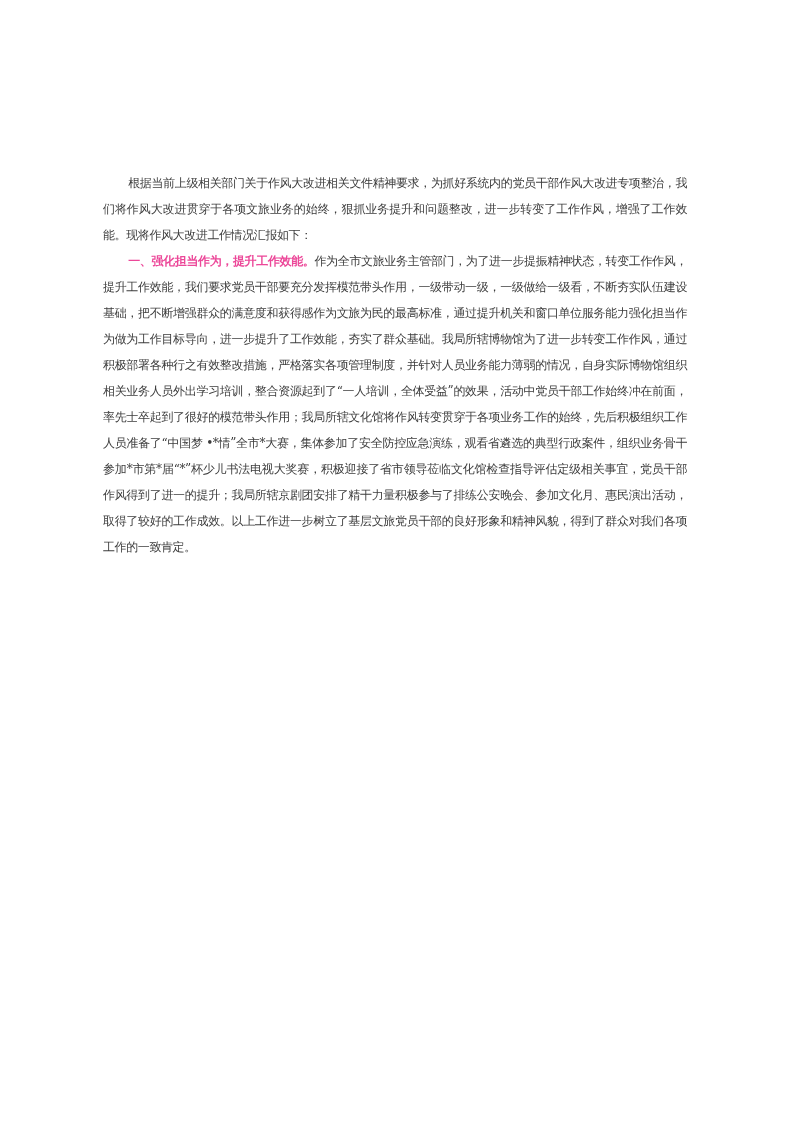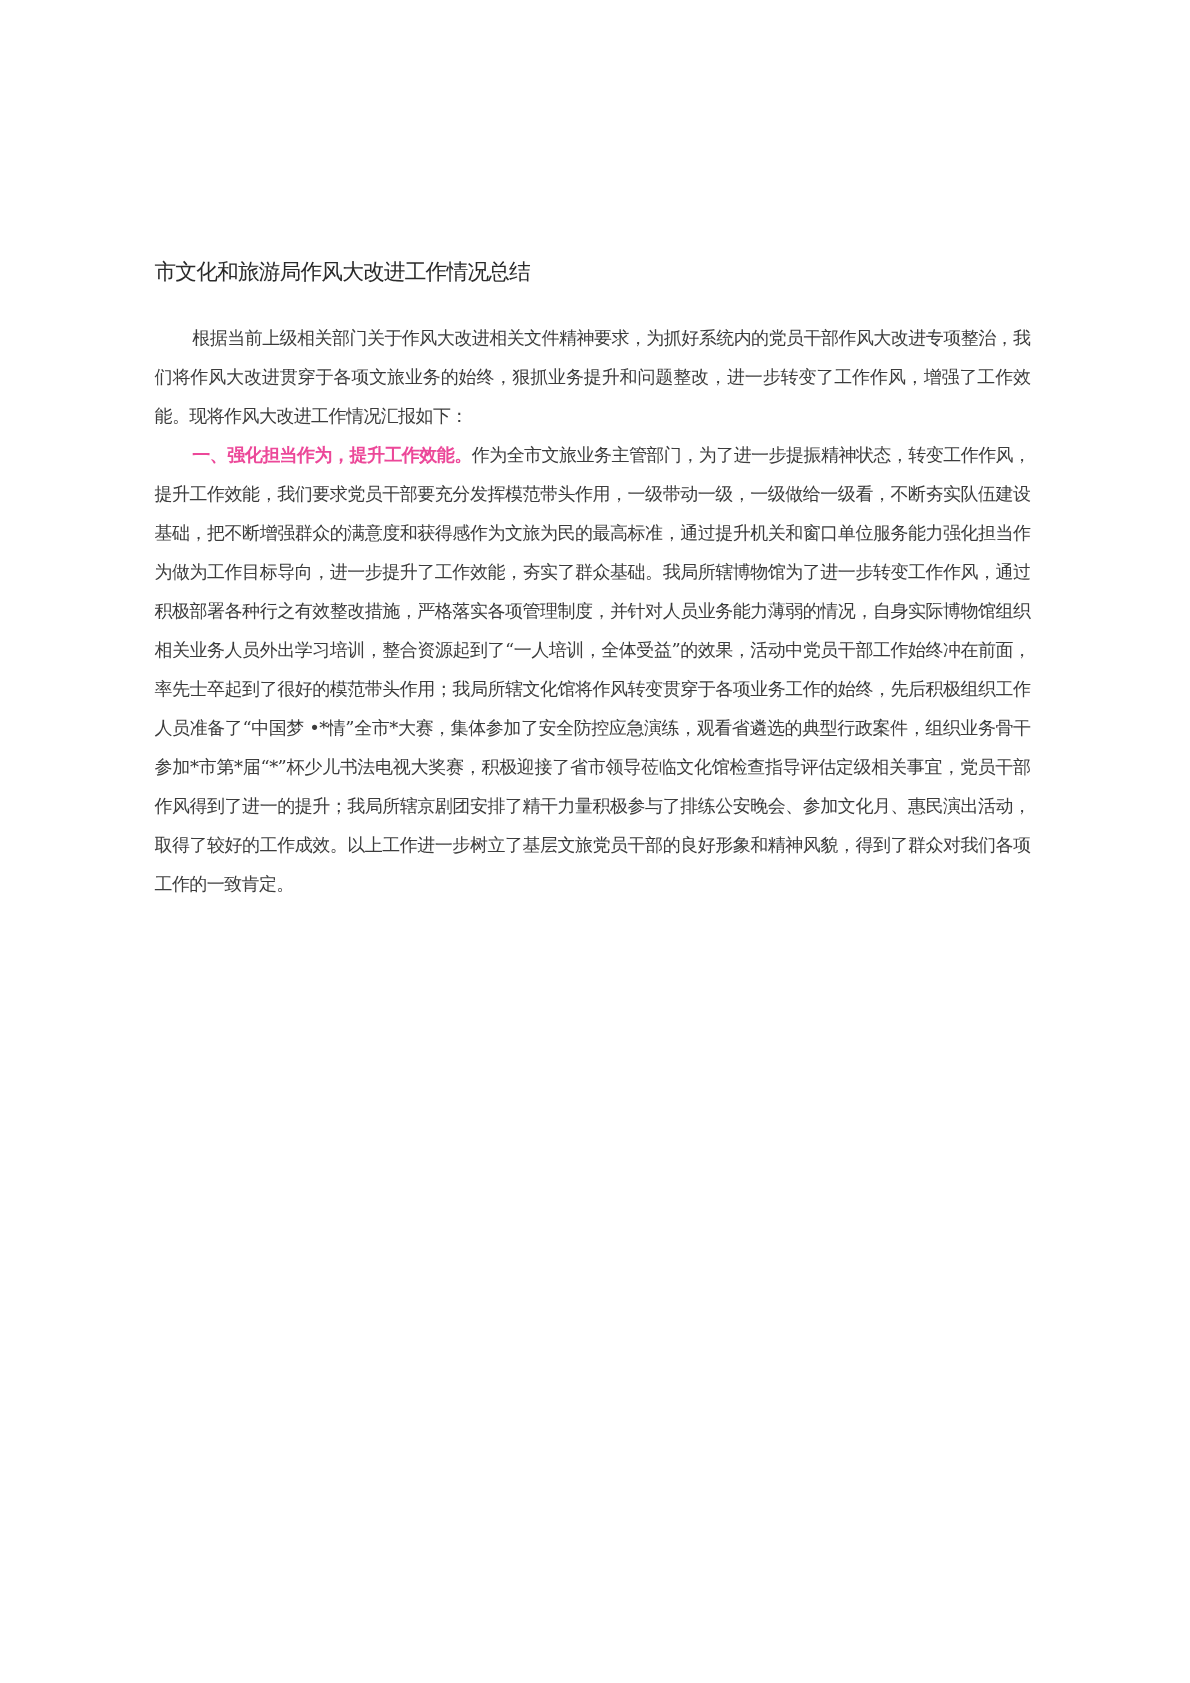--- a/index.html
+++ b/index.html
@@ -33,18 +33,17 @@
     .para .lead {
       font-family: "DejaVu Sans", "Liberation Sans", sans-serif;
       font-weight: bold;
       color: #ec4899;
     }
   </style>
 </head>
 <body>
 
 <div class="page">
-  <h1 class="doc-title">市文化和旅游局作风大改进工作情况总结</h1>
 
   <p class="para"><span>根据当前上级相关部门关于作风大改进相关文件精神要求，为抓好系统内的党员干部作风大改进专项整治，我们将作风大改进贯穿于各项文旅业务的始终，狠抓业务提升和问题整改，进一步转变了工作作风，增强了工作效能。现将作风大改进工作情况汇报如下：</span></p>
 
   <p class="para"><span class="lead">一、强化担当作为，提升工作效能。</span><span>作为全市文旅业务主管部门，为了进一步提振精神状态，转变工作作风，提升工作效能，我们要求党员干部要充分发挥模范带头作用，一级带动一级，一级做给一级看，不断夯实队伍建设基础，把不断增强群众的满意度和获得感作为文旅为民的最高标准，通过提升机关和窗口单位服务能力强化担当作为做为工作目标导向，进一步提升了工作效能，夯实了群众基础。我局所辖博物馆为了进一步转变工作作风，通过积极部署各种行之有效整改措施，严格落实各项管理制度，并针对人员业务能力薄弱的情况，自身实际博物馆组织相关业务人员外出学习培训，整合资源起到了“一人培训，全体受益”的效果，活动中党员干部工作始终冲在前面，率先士卒起到了很好的模范带头作用；我局所辖文化馆将作风转变贯穿于各项业务工作的始终，先后积极组织工作人员准备了“中国梦 •*情”全市*大赛，集体参加了安全防控应急演练，观看省遴选的典型行政案件，组织业务骨干参加*市第*届“*”杯少儿书法电视大奖赛，积极迎接了省市领导莅临文化馆检查指导评估定级相关事宜，党员干部作风得到了进一的提升；我局所辖京剧团安排了精干力量积极参与了排练公安晚会、参加文化月、惠民演出活动，取得了较好的工作成效。以上工作进一步树立了基层文旅党员干部的良好形象和精神风貌，得到了群众对我们各项工作的一致肯定。</span></p>
 </div>
 
 </body></html>

